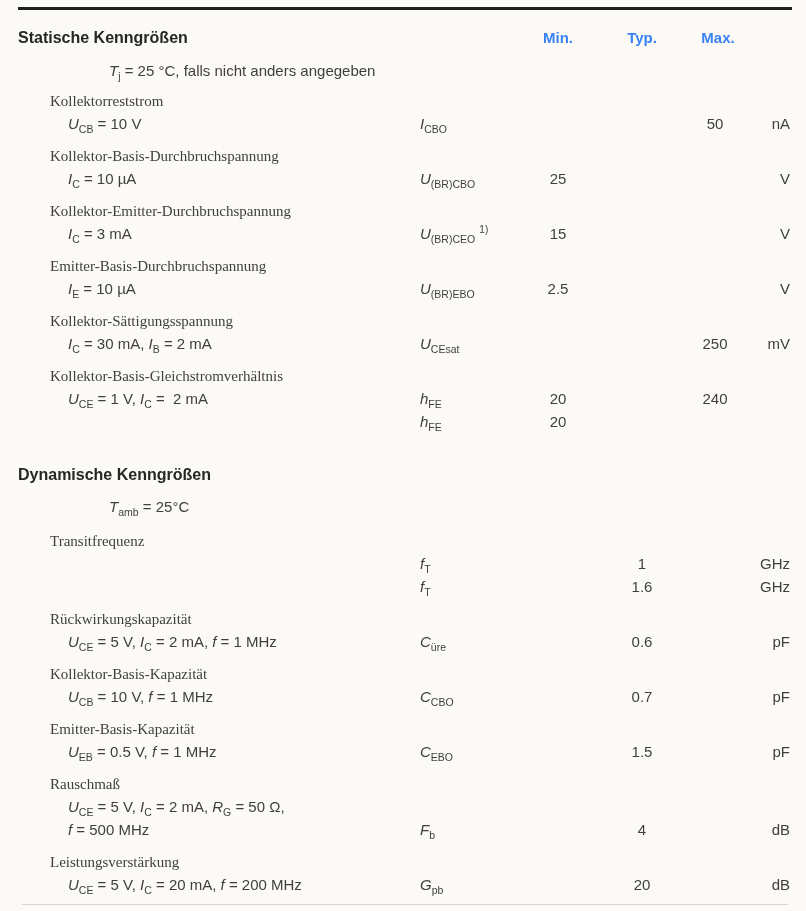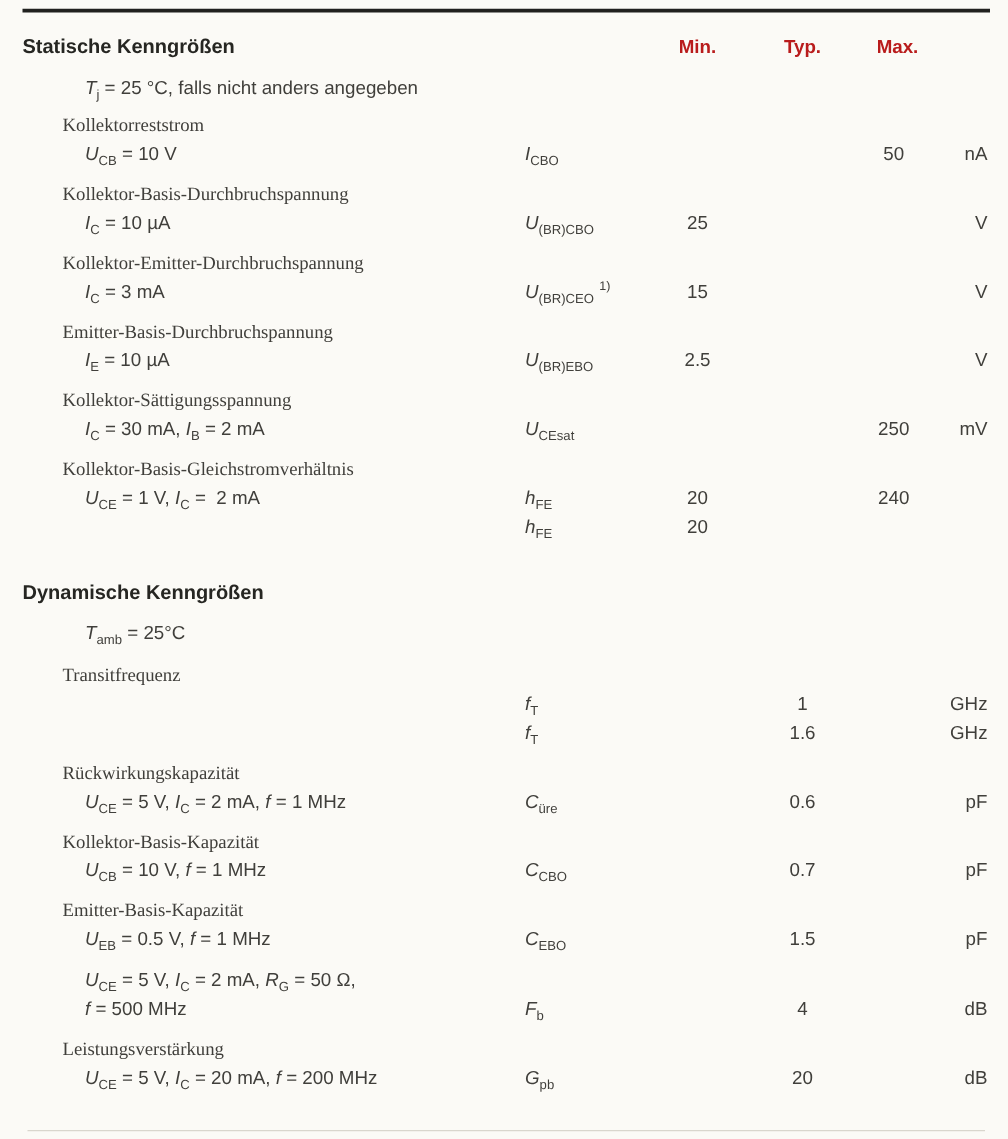--- a/index.html
+++ b/index.html
@@ -56,33 +56,34 @@
     font-weight: bold;
     color: #262622;
     line-height: 20px;
     white-space: pre;
   }
   .col-headers .col {
     position: absolute;
     top: 0;
     font-size: 15px;
     font-weight: bold;
-    color: #b91c1c;
+    color: #3b82f6;
     line-height: 20px;
     text-align: center;
   }
   .col-headers .col.min { left: 520px; width: 76px; }
   .col-headers .col.typ { left: 604px; width: 76px; }
   .col-headers .col.max { left: 678px; width: 80px; }
   .note {
     position: relative;
     height: 18px;
     margin-top: 14px;
     font-size: 15px;
     line-height: 18px;
+    margin-left: 41px;
   }
   .section-1 .note { margin-top: 13px; }
   .note .note-text {
     position: absolute;
     left: 68px;
     white-space: pre;
   }
   .group { margin-top: 10px; }
   .section-1 .groups .group:first-child { margin-top: 14px; }
   .param {
@@ -325,20 +326,23 @@
     <span class="cell symbol"><i>C</i><sub>EBO</sub></span>
     <span class="cell min"></span>
     <span class="cell typ">1.5</span>
     <span class="cell max"></span>
     <span class="cell unit">pF</span>
   </div>
 </div>
   </div>
 
   <div class="group">
+    <div class="param">
+      <span class="param-text">Rauschmaß</span>
+    </div>
     <div class="lines">
   <div class="line">
     <span class="cell cond"><i>U</i><sub>CE</sub> = 5 V, <i>I</i><sub>C</sub> = 2 mA, <i>R</i><sub>G</sub> = 50 Ω,</span>
     <span class="cell symbol"></span>
     <span class="cell min"></span>
     <span class="cell typ"></span>
     <span class="cell max"></span>
     <span class="cell unit"></span>
   </div>
 

